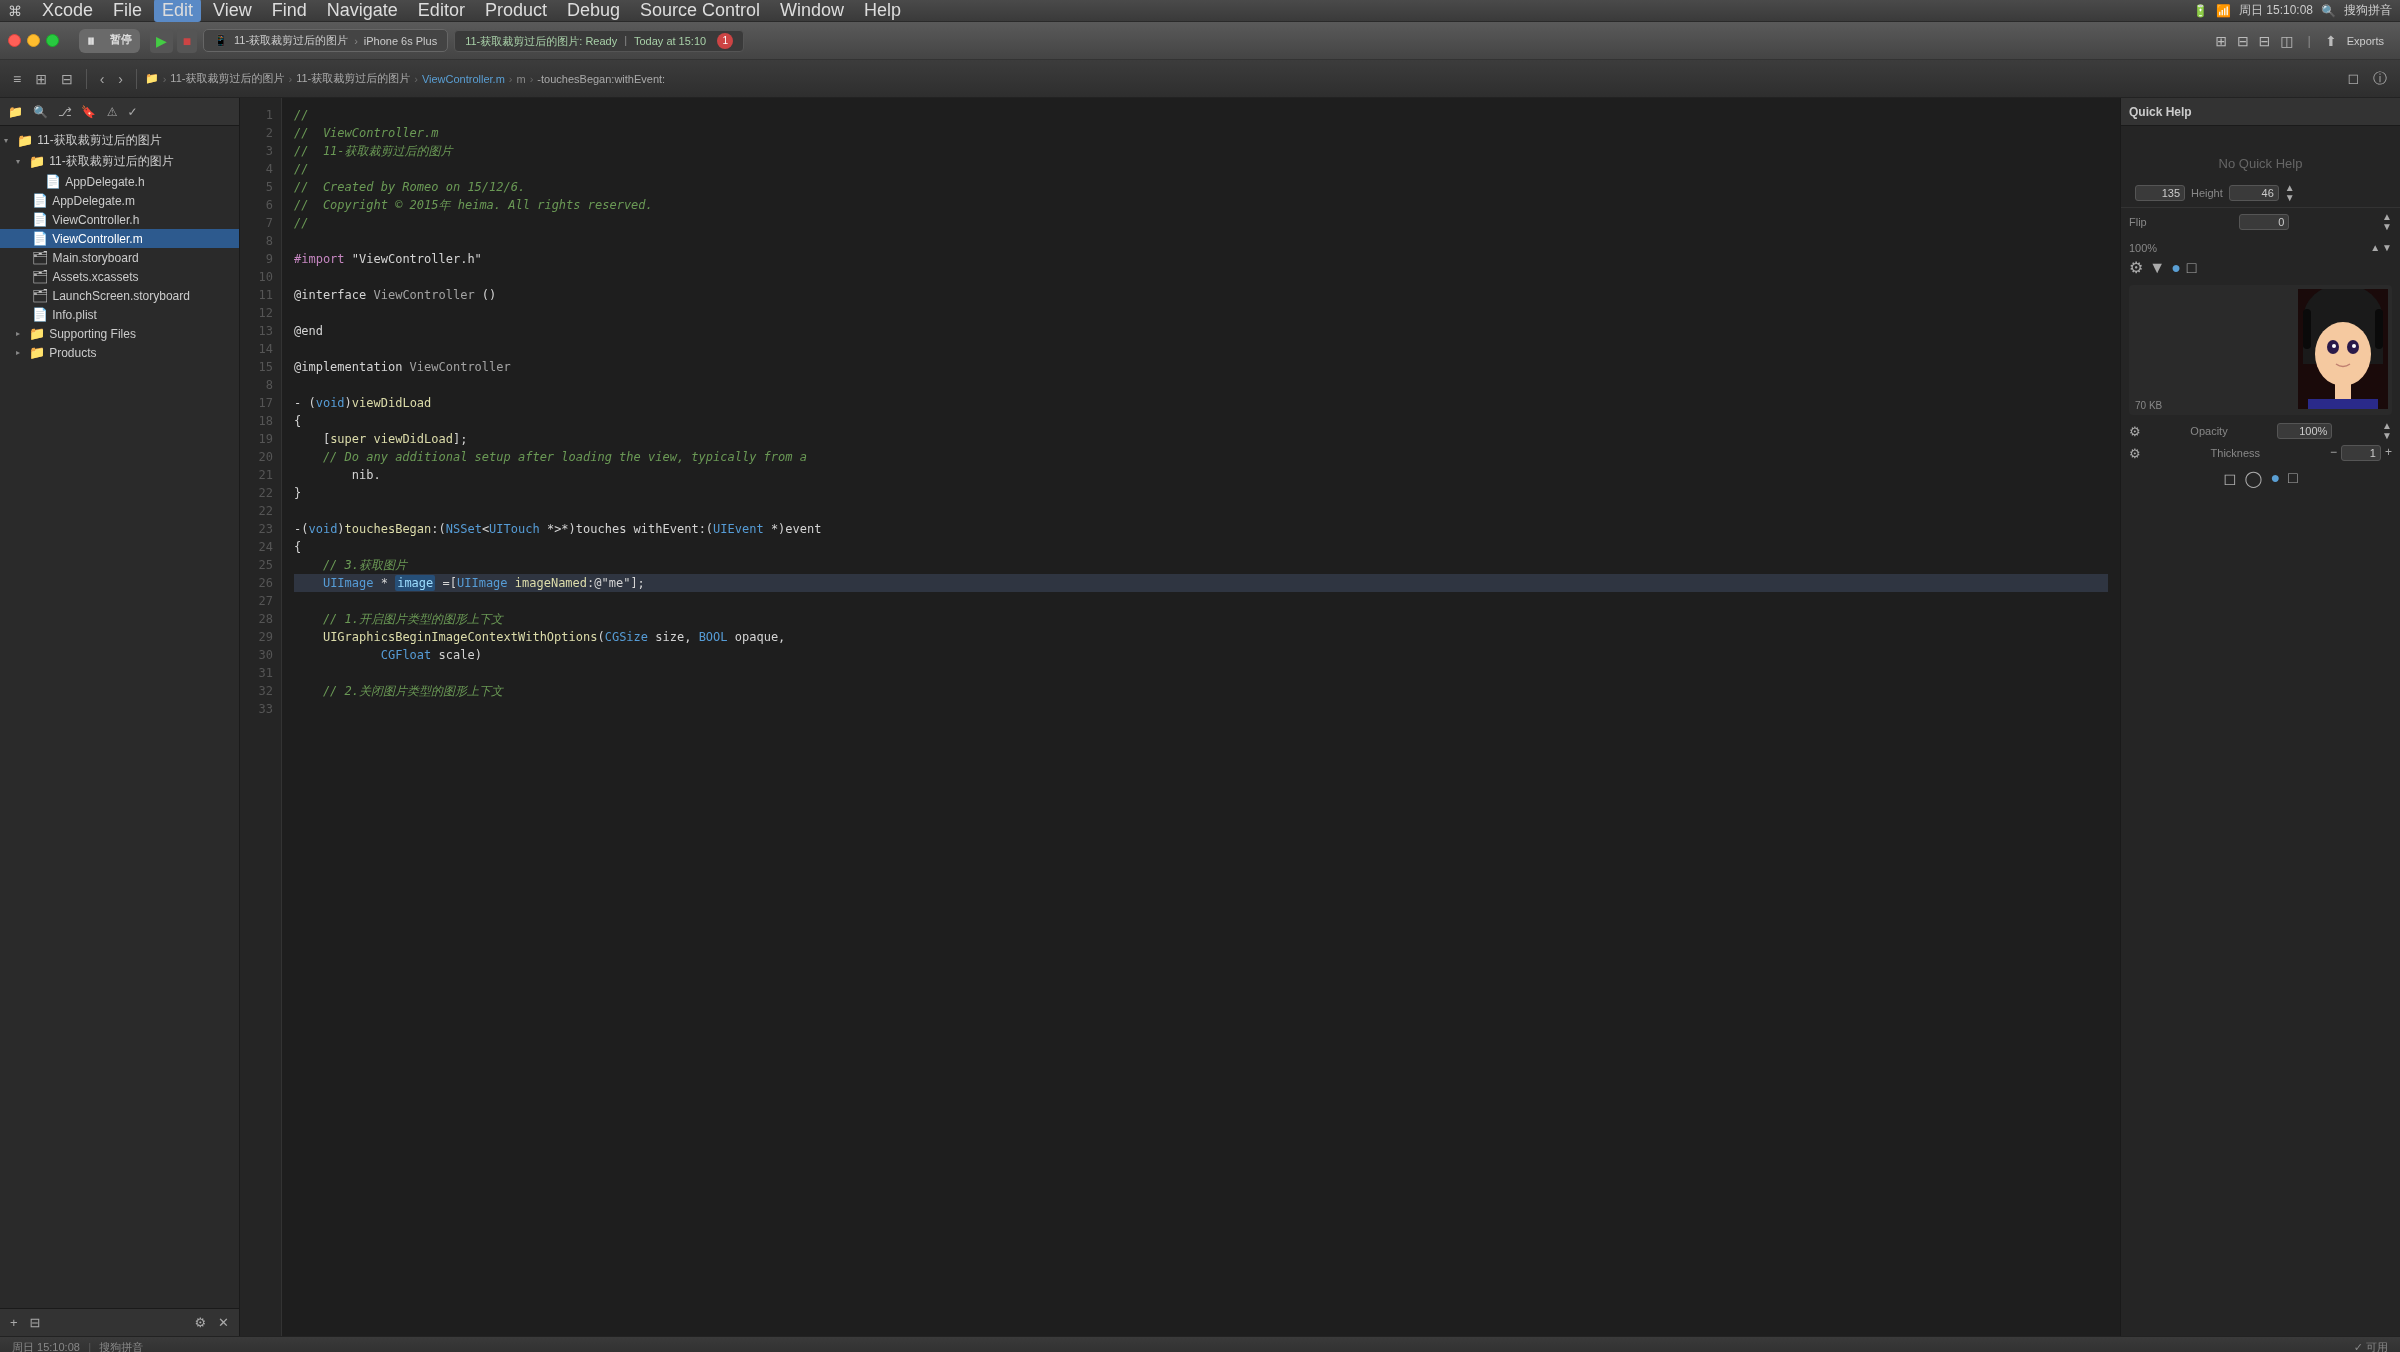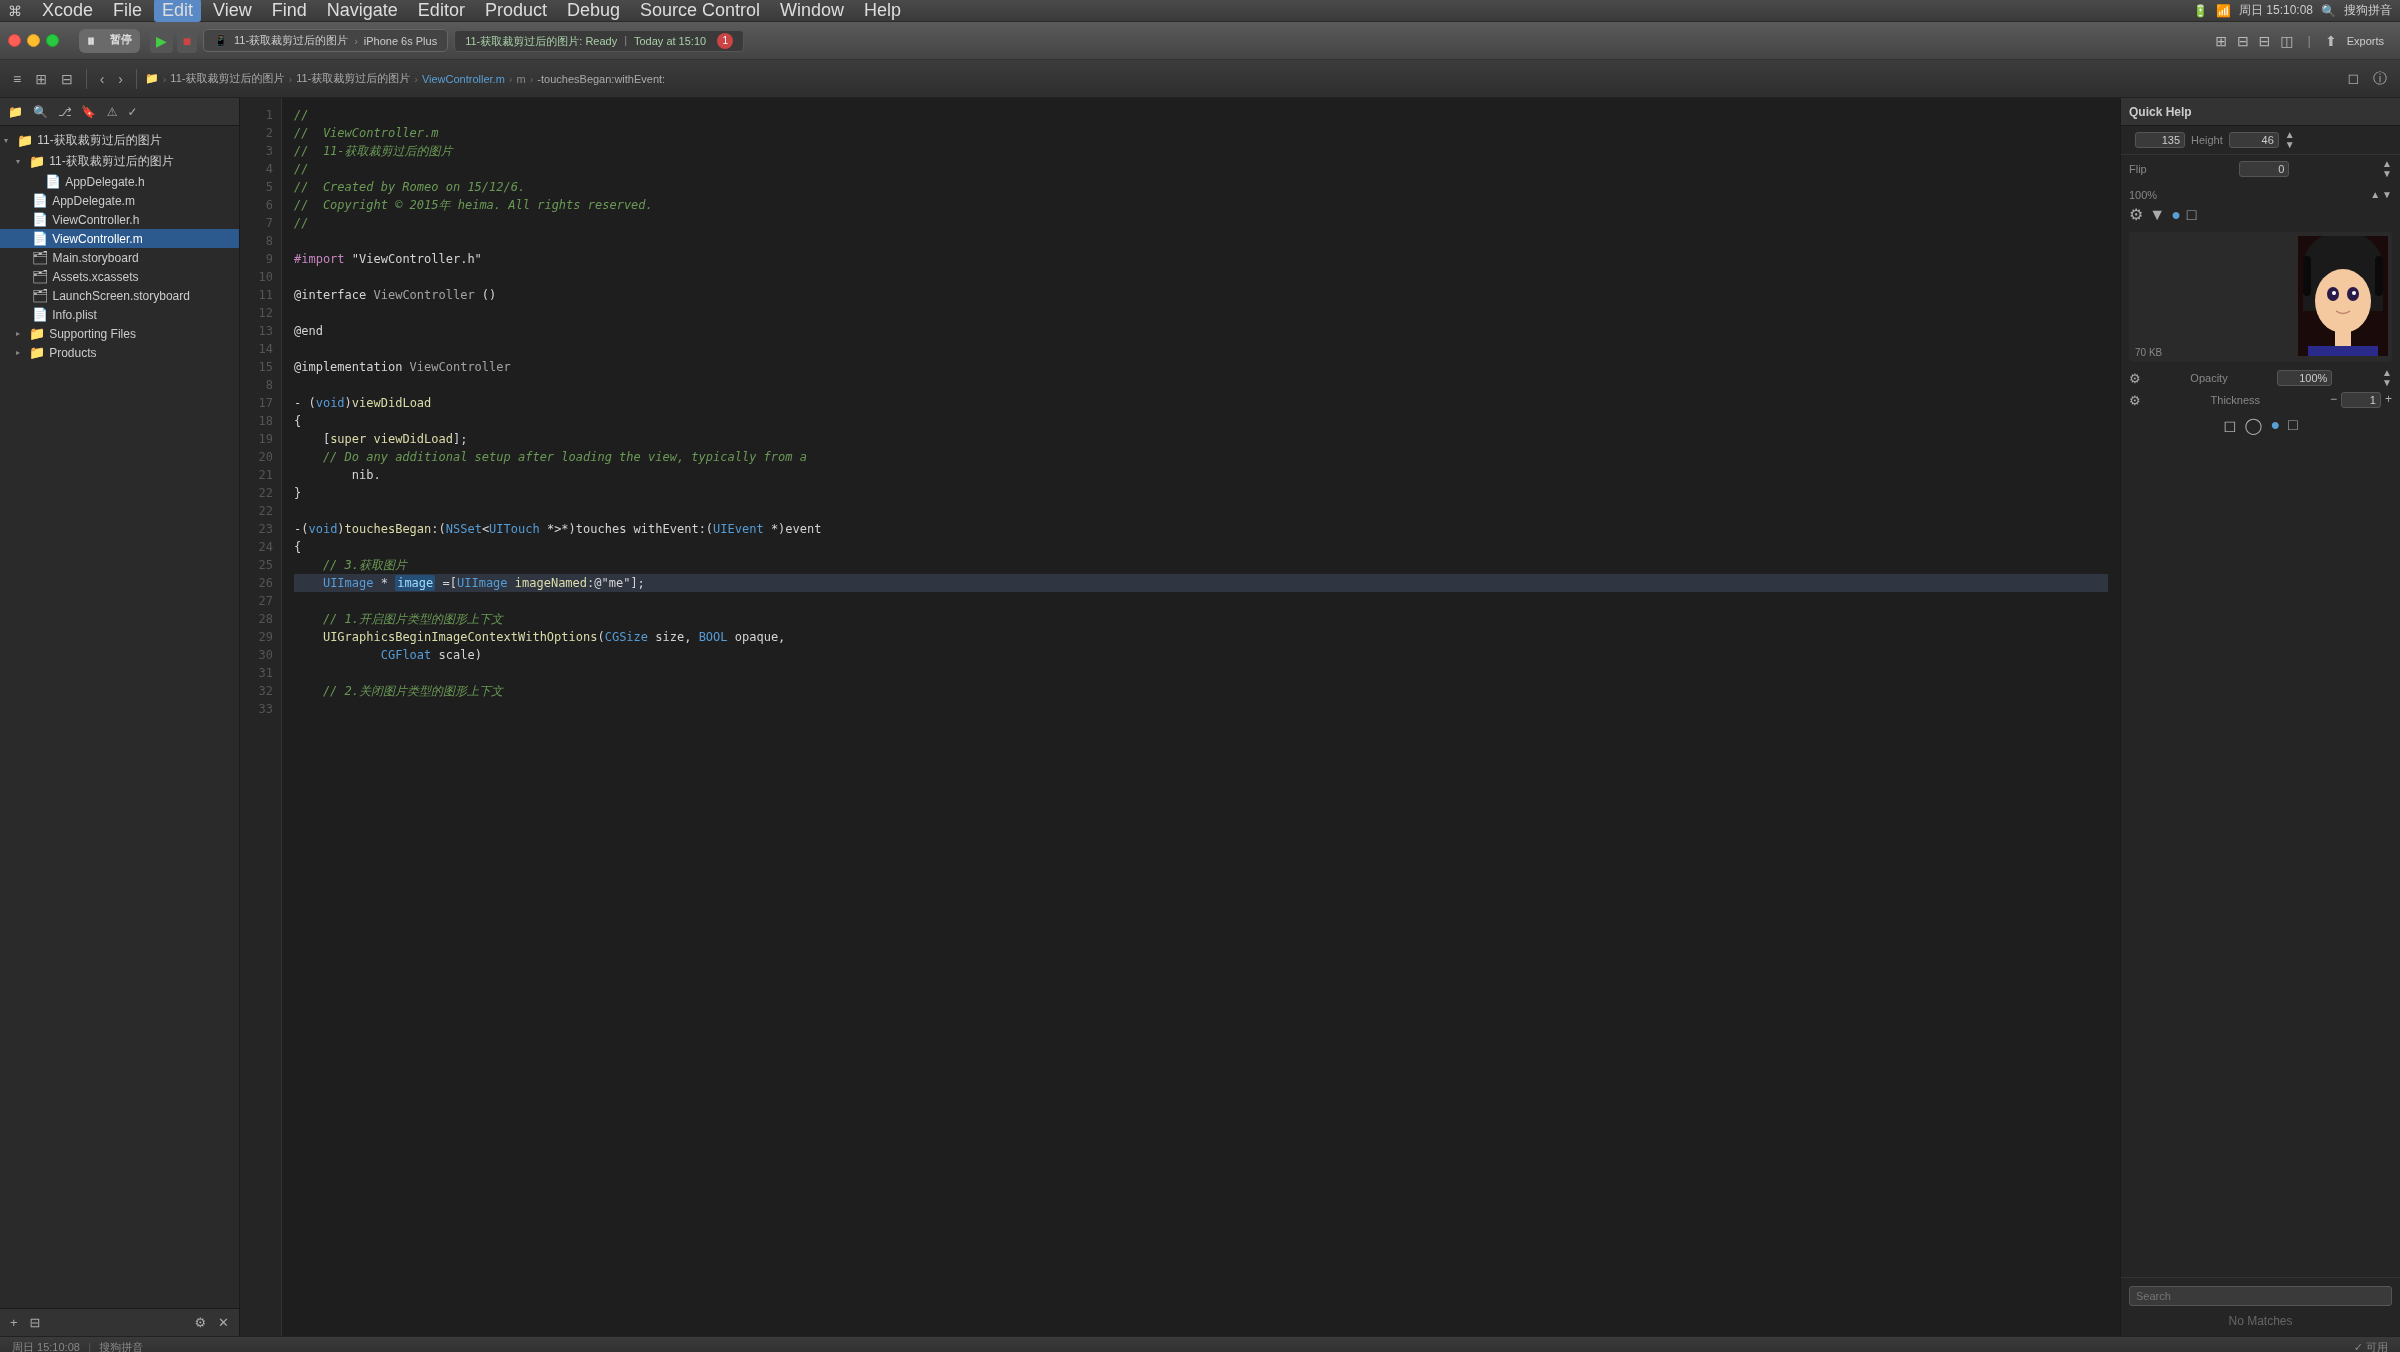--- a/index.html
+++ b/index.html
@@ -504,20 +504,23 @@
           <div class="ln">33</div>
         </div>
       <div class="code-content" id="code-body"><div class="code-line"><span class="cm">//</span></div><div class="code-line"><span class="cm">//  ViewController.m</span></div><div class="code-line"><span class="cm">//  11-获取裁剪过后的图片</span></div><div class="code-line"><span class="cm">//</span></div><div class="code-line"><span class="cm">//  Created by Romeo on 15/12/6.</span></div><div class="code-line"><span class="cm">//  Copyright © 2015年 heima. All rights reserved.</span></div><div class="code-line"><span class="cm">//</span></div><div class="code-line">&nbsp;</div><div class="code-line"><span class="pp">#import</span> "ViewController.h"</div><div class="code-line">&nbsp;</div><div class="code-line">@interface <span class="nm">ViewController</span> ()</div><div class="code-line">&nbsp;</div><div class="code-line">@end</div><div class="code-line">&nbsp;</div><div class="code-line">@implementation <span class="nm">ViewController</span></div><div class="code-line">&nbsp;</div><div class="code-line">- (<span class="kw2">void</span>)<span class="fn">viewDidLoad</span></div><div class="code-line">{</div><div class="code-line">    [<span class="fn">super</span> <span class="fn">viewDidLoad</span>];</div><div class="code-line"><span class="cm">    // Do any additional setup after loading the view, typically from a</span></div><div class="code-line">        nib.</div><div class="code-line">}</div><div class="code-line">&nbsp;</div><div class="code-line">-(<span class="kw2">void</span>)<span class="fn">touchesBegan</span>:(<span class="kw2">NSSet</span>&lt;<span class="kw2">UITouch</span> *&gt;*)touches withEvent:(<span class="kw2">UIEvent</span> *)event</div><div class="code-line">{</div><div class="code-line"><span class="cm">    // 3.获取图片</span></div><div class="code-line line-highlight">    <span class="kw2">UIImage</span> * <span class="va-sel"><span class="va">image</span></span> =[<span class="kw2">UIImage</span> <span class="fn">imageNamed</span>:@"me"];</div><div class="code-line">&nbsp;</div><div class="code-line"><span class="cm">    // 1.开启图片类型的图形上下文</span></div><div class="code-line">    <span class="fn">UIGraphicsBeginImageContextWithOptions</span>(<span class="kw2">CGSize</span> size, <span class="kw2">BOOL</span> opaque,</div><div class="code-line">            <span class="kw2">CGFloat</span> scale)</div><div class="code-line">&nbsp;</div><div class="code-line"><span class="cm">    // 2.关闭图片类型的图形上下文</span></div><div class="code-line">&nbsp;</div></div>
     </div>
   </div>
 
   <div id="right-panel">
     <div class="rp-header">
       <span class="rp-title">Quick Help</span>
     </div>
+    <div style="text-align:center; padding:30px 8px 8px;">
+      <span class="no-quick-help">No Quick Help</span>
+    </div>
     <div class="inspector-toolbar">
       <span style="color:#888; font-size:11px;"></span>
       <input class="inspector-input" type="text" value="135" style="width: 50px;">
       <span style="color:#888; font-size:11px;">Height</span>
       <input class="inspector-input" type="text" value="46" style="width: 50px;">
       <div class="inspector-stepper">
         <span class="stepper-btn">▲</span>
         <span class="stepper-btn">▼</span>
       </div>
     </div>
@@ -595,24 +598,20 @@
       </div>
 
       <div style="display:flex; gap:8px; margin-top:8px; justify-content:center;">
         <span style="color:#aaa; font-size:16px; cursor:pointer;">◻</span>
         <span style="color:#aaa; font-size:16px; cursor:pointer;">◯</span>
         <span style="color:#5a9fd4; font-size:16px; cursor:pointer;">●</span>
         <span style="color:#aaa; font-size:16px; cursor:pointer;">□</span>
       </div>
     </div>
 
-    <div class="rp-search-area" style="margin-top:auto;">
-      <input class="rp-search" type="text" placeholder="Search" style="">
-      <div class="no-matches">No Matches</div>
-    </div>
   </div>
 </div>
 
 <div id="statusbar">
   <span class="status-text">周日 15:10:08</span>
   <span class="status-sep">|</span>
   <span class="status-text">搜狗拼音</span>
   <span style="margin-left:auto; color:#888; font-size:11px;">✓ 可用</span>
 </div>
 

